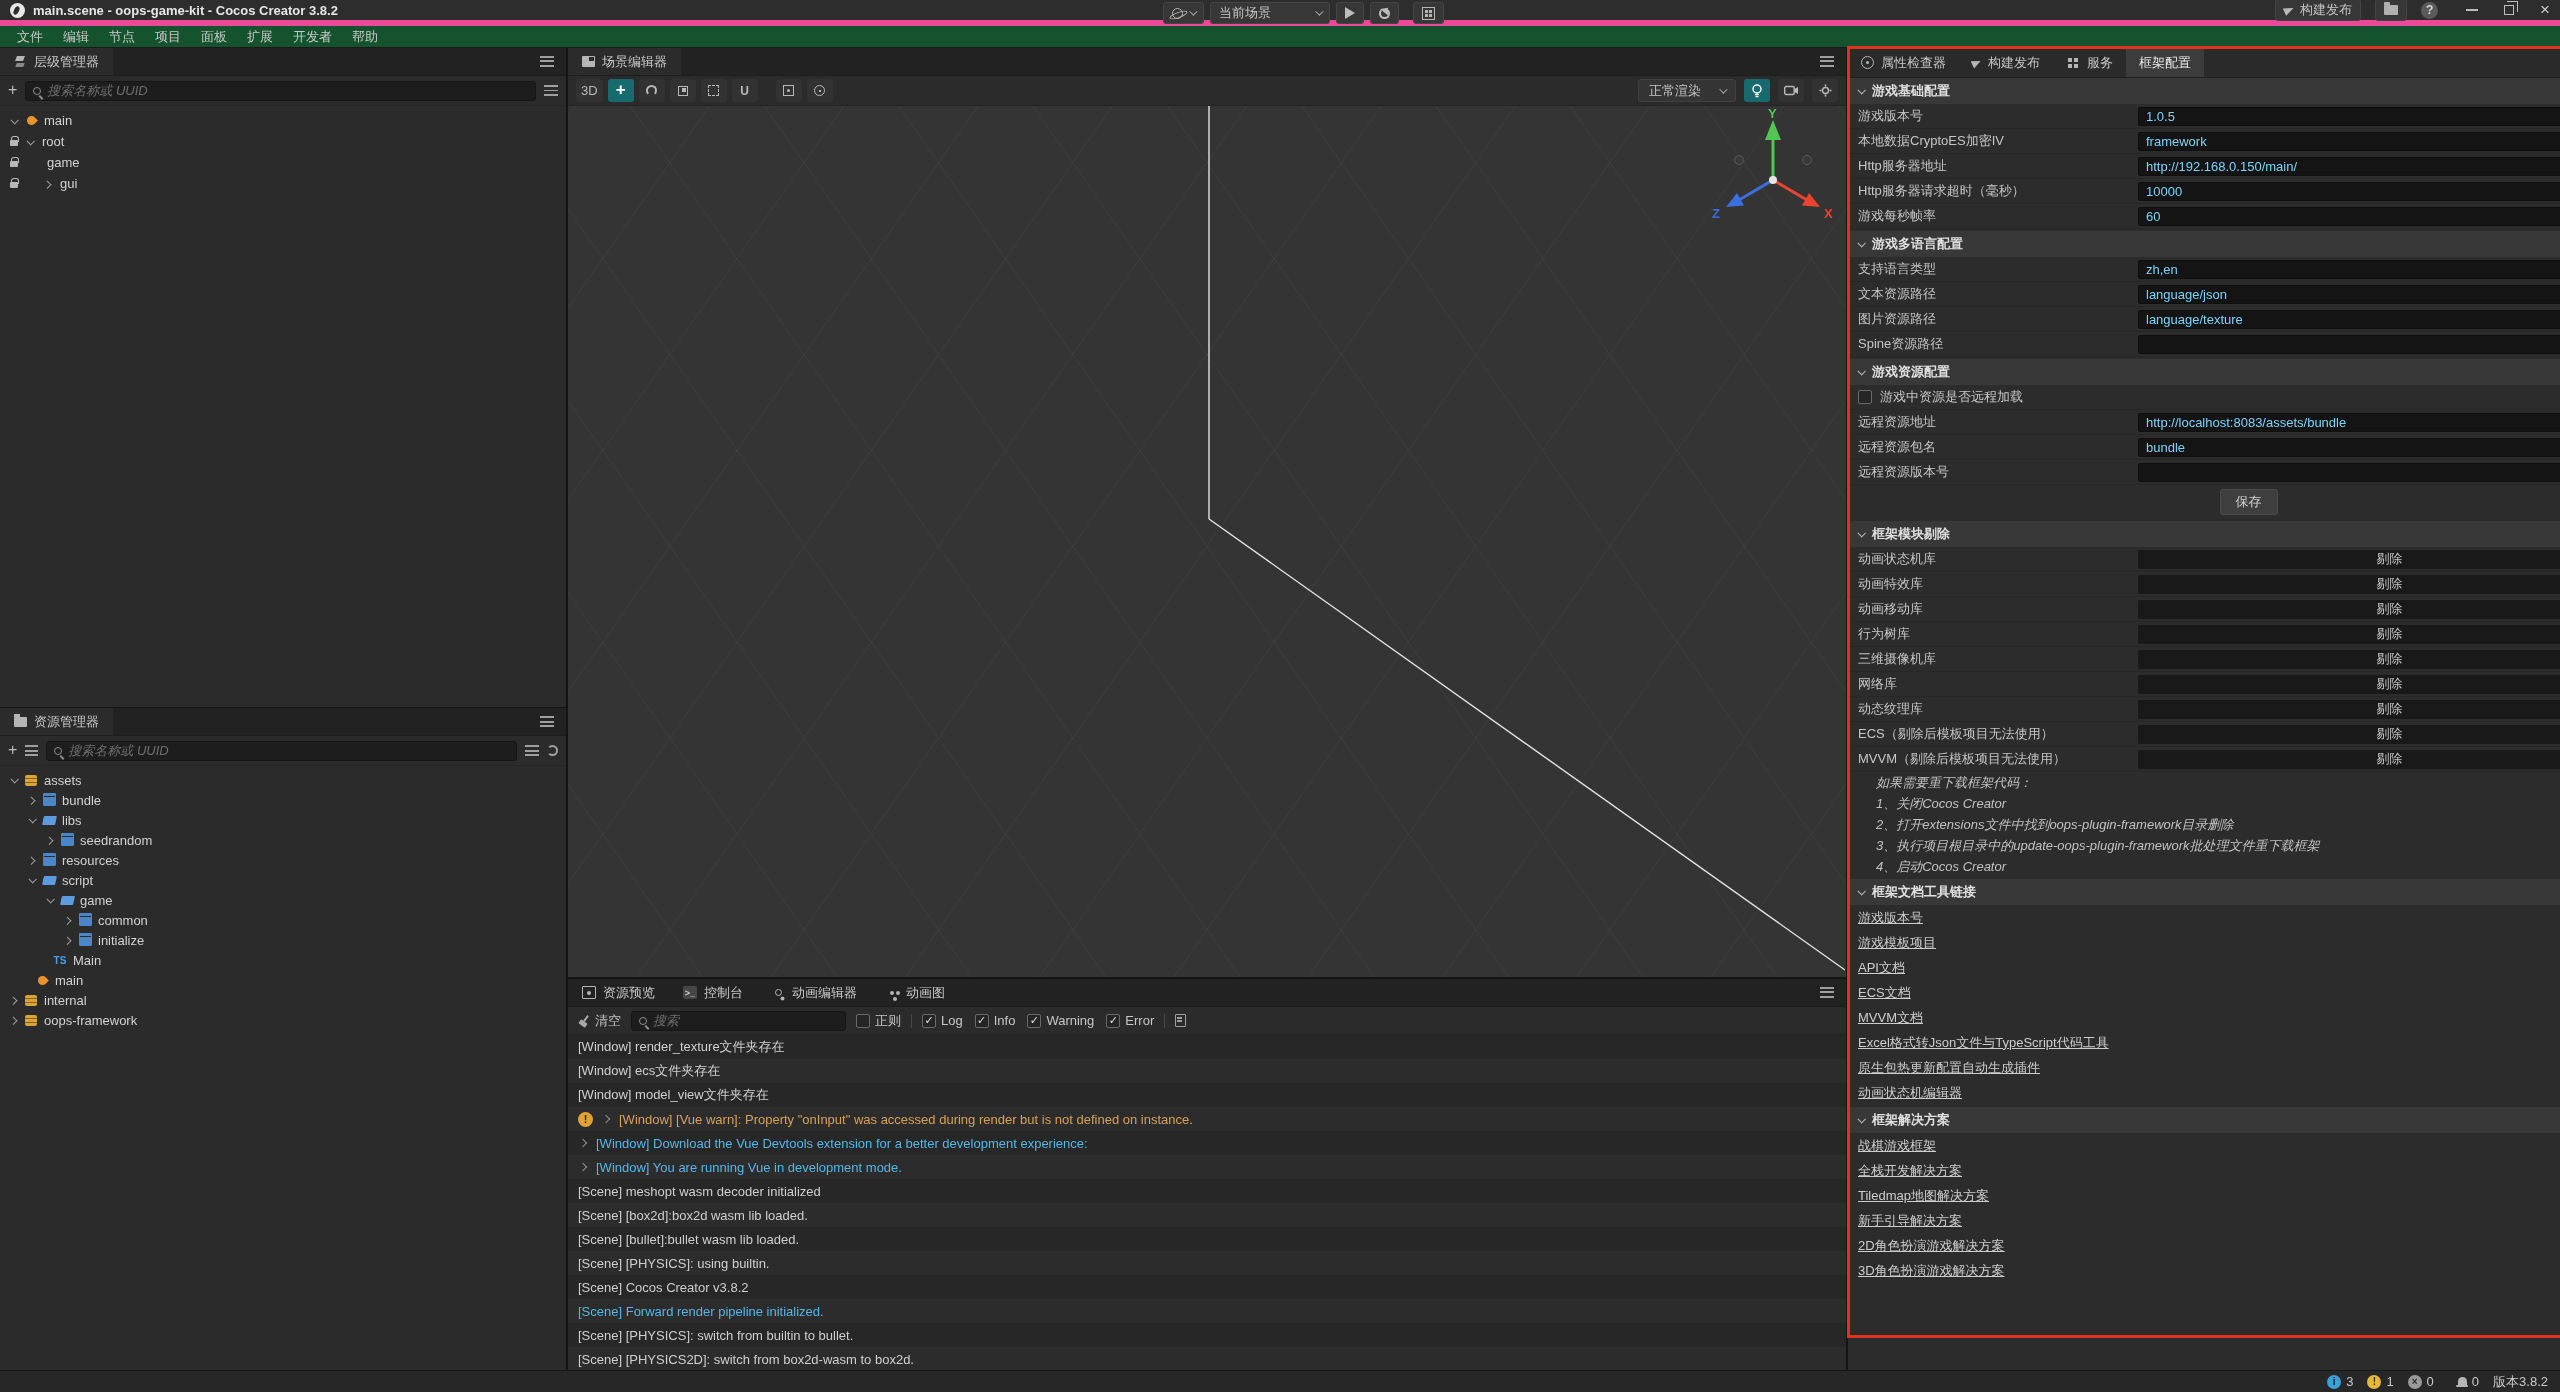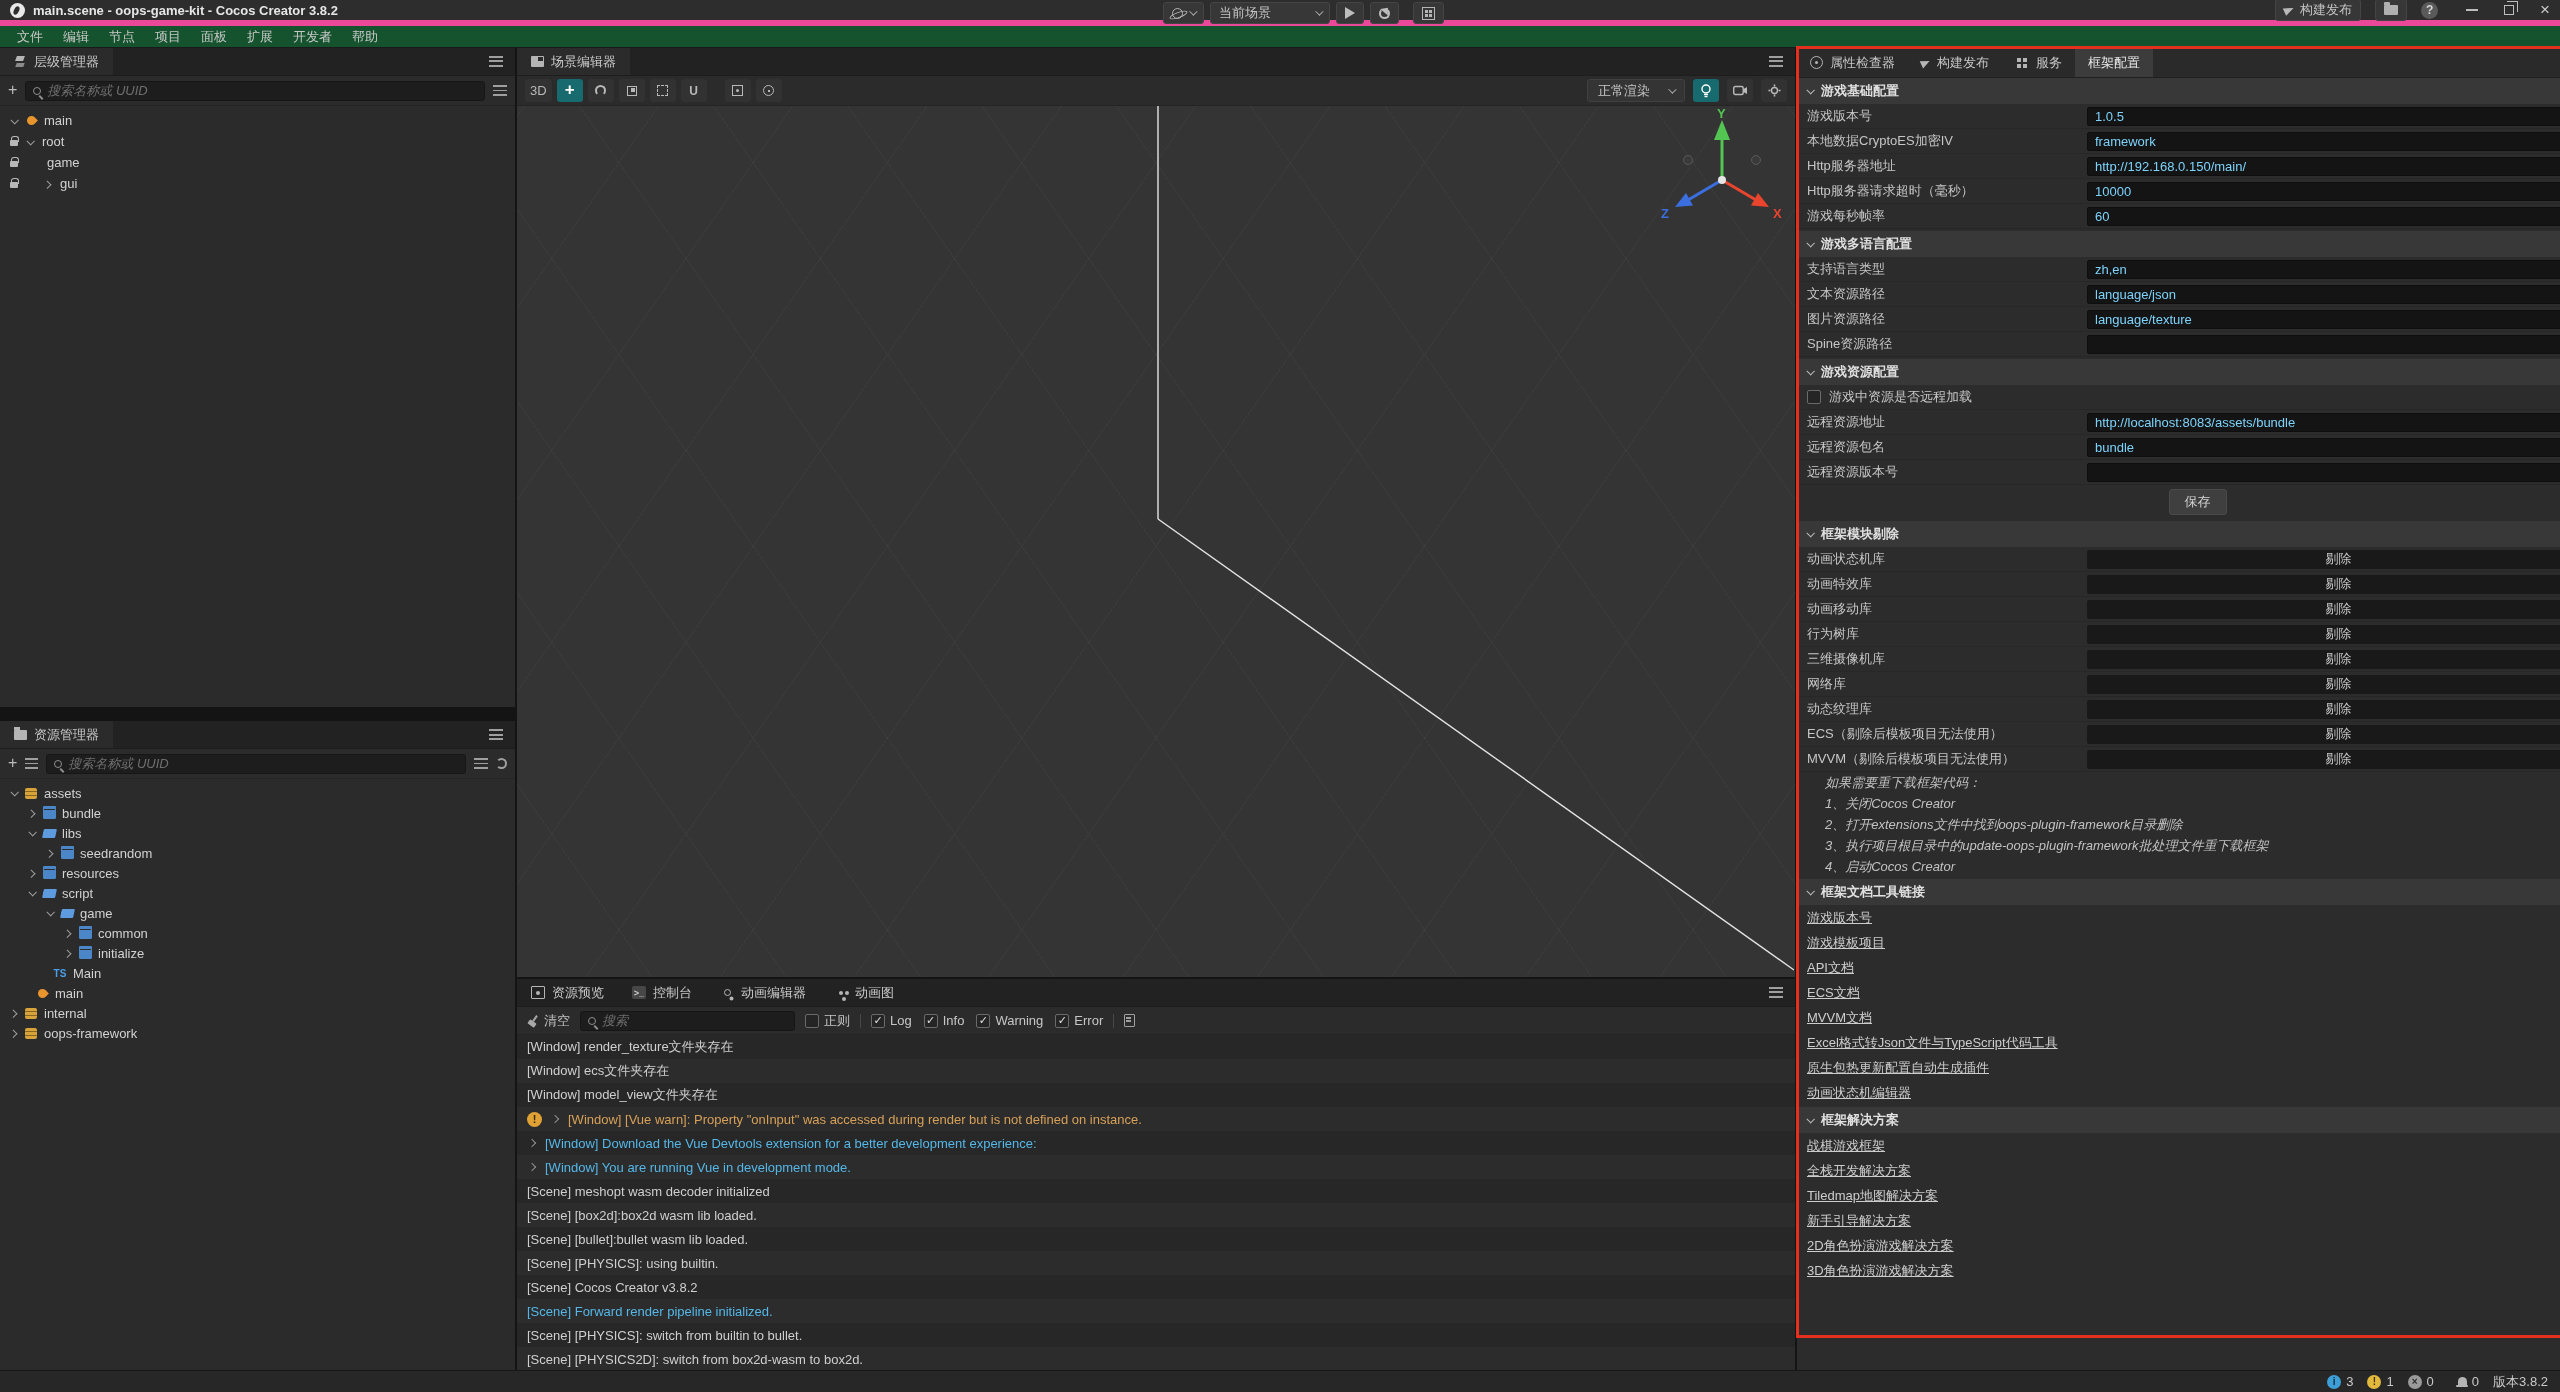--- a/index.html
+++ b/index.html
@@ -33,21 +33,21 @@
   .i-max{ width:10px; height:10px; border:1.5px solid #bdbdbd; position:relative;}
   .i-max::before{content:""; position:absolute; left:2px; top:-5px; width:10px; height:10px; border:1.5px solid #bdbdbd; border-bottom:none; border-left:none;}
   .i-close{ color:#c9c9c9; font-size:17px; line-height:12px;}
 
   
   .menubar{ height:22px; background:#14532d; display:flex; align-items:center; padding:0 8px; gap:2px; border-bottom:1px solid #1a1a1a;}
   .menu-item{ padding:1px 9px; color:#c8c8c8; cursor:pointer; border-radius:2px;}
 
   
   .workspace{ display:flex; height:1322px; gap:2px; background:#141414;}
-  .col-left{ width:515px; display:flex; flex-direction:column; gap:14px; flex:none;}
+  .col-left{ width:566px; display:flex; flex-direction:column; gap:1px; flex:none;}
   .col-center{ width:1278px; display:flex; flex-direction:column; gap:2px; flex:none;}
   .col-right{ width:801px; flex:none; position:relative; background:#2c2c2c; display:flex; flex-direction:column;}
 
   .panel{ background:#2b2b2b; display:flex; flex-direction:column; overflow:hidden;}
   .tabstrip{ height:28px; background:#222222; display:flex; align-items:stretch; flex:none; border-bottom:1px solid #1d1d1d;}
   .ptab{ display:flex; align-items:center; gap:7px; padding:0 14px; color:#c9c9c9; cursor:pointer;}
   .ptab.active{ background:#2b2b2b; }
   .strip-menu{ margin-left:auto; display:flex; align-items:center; padding:0 12px; cursor:pointer;}
   .i-menu{ width:14px; height:11px; background:linear-gradient(#9f9f9f 0 2px, transparent 2px 4.5px, #9f9f9f 4.5px 6.5px, transparent 6.5px 9px, #9f9f9f 9px 11px);}
 

